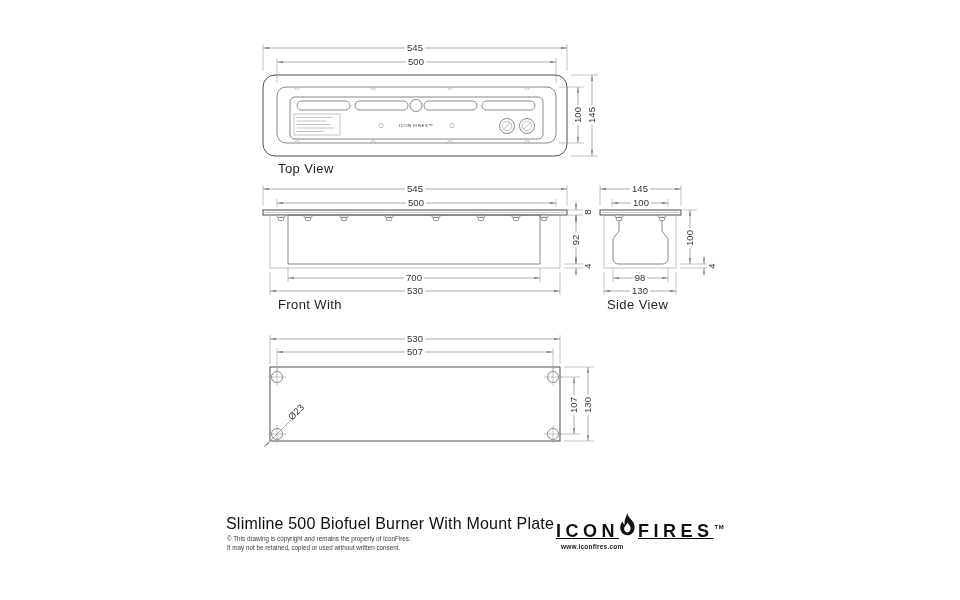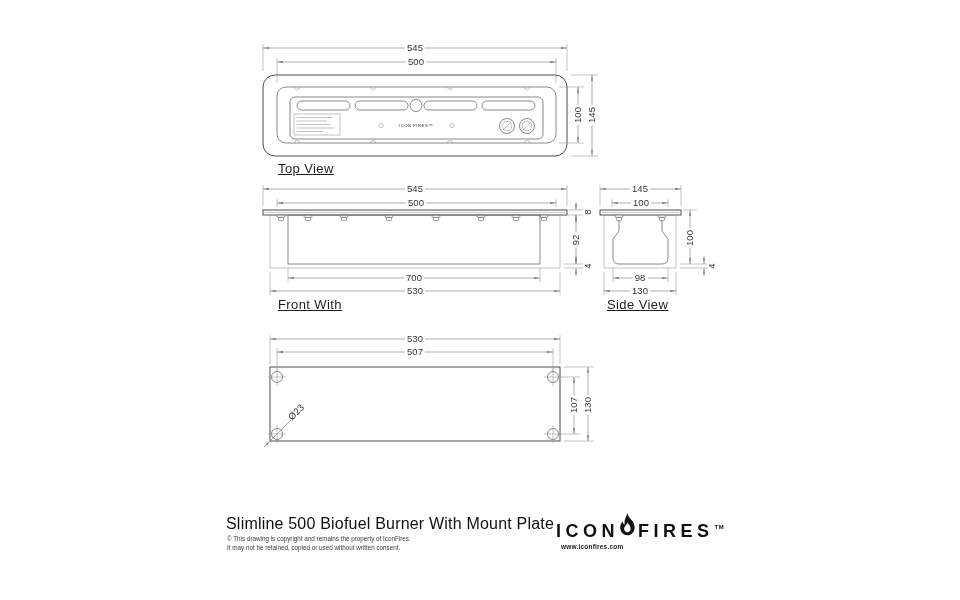--- a/index.html
+++ b/index.html
@@ -20,32 +20,32 @@
 
   
   .dim {
     position:absolute; transform:translate(-50%,-50%);
     background:#fff; color:#333; font-size:9.5px; line-height:1;
     padding:0 2px; white-space:nowrap;
   }
   .dim.rot { transform:translate(-50%,-50%) rotate(-90deg); }
   .dim.d45 { transform:translate(-50%,-50%) rotate(-45deg); background:transparent; }
 
-  .viewlabel { position:absolute; font-size:13px; color:#1d1d1d; letter-spacing:.4px;text-decoration:underline; }
+  .viewlabel { position:absolute; font-size:13px; color:#1d1d1d; letter-spacing:.4px; }
 
   .tiny {
     position:absolute; transform:translate(-50%,-50%) scale(.5);
     font-size:8.5px; letter-spacing:1px; color:#333; white-space:nowrap; line-height:1;
   }
 
   
   .title { position:absolute; left:226px; top:515px; font-size:16px; color:#101010; letter-spacing:.2px; }
   .copy  { position:absolute; left:227px; top:535px; font-size:6.3px; color:#3a3a3a; line-height:1.35; }
   .logo  { position:absolute; left:556px; top:513px; display:flex; align-items:flex-end; color:#101010; }
-  .logo .word { font-size:18px; font-weight:700; letter-spacing:4.5px; line-height:1; }
+  .logo .word { font-size:18px; font-weight:700; letter-spacing:4.5px; line-height:1;text-decoration:underline; }
   .logo .flame { margin:0 2px -1px 0; }
   .logo .tm { font-size:6px; font-weight:700; letter-spacing:.5px; margin:0 0 10px 1px; }
   .site  { position:absolute; left:561px; top:543px; font-size:6.5px; font-weight:700; color:#1c1c1c; letter-spacing:.2px; }
 </style>
 </head>
 <body>
 
 <svg width="960" height="600" viewBox="0 0 960 600" style="position:absolute;left:0;top:0">
   <defs>
     <marker id="arr" viewBox="0 0 10 4" refX="9.5" refY="2" markerWidth="9" markerHeight="4" orient="auto-start-reverse">

